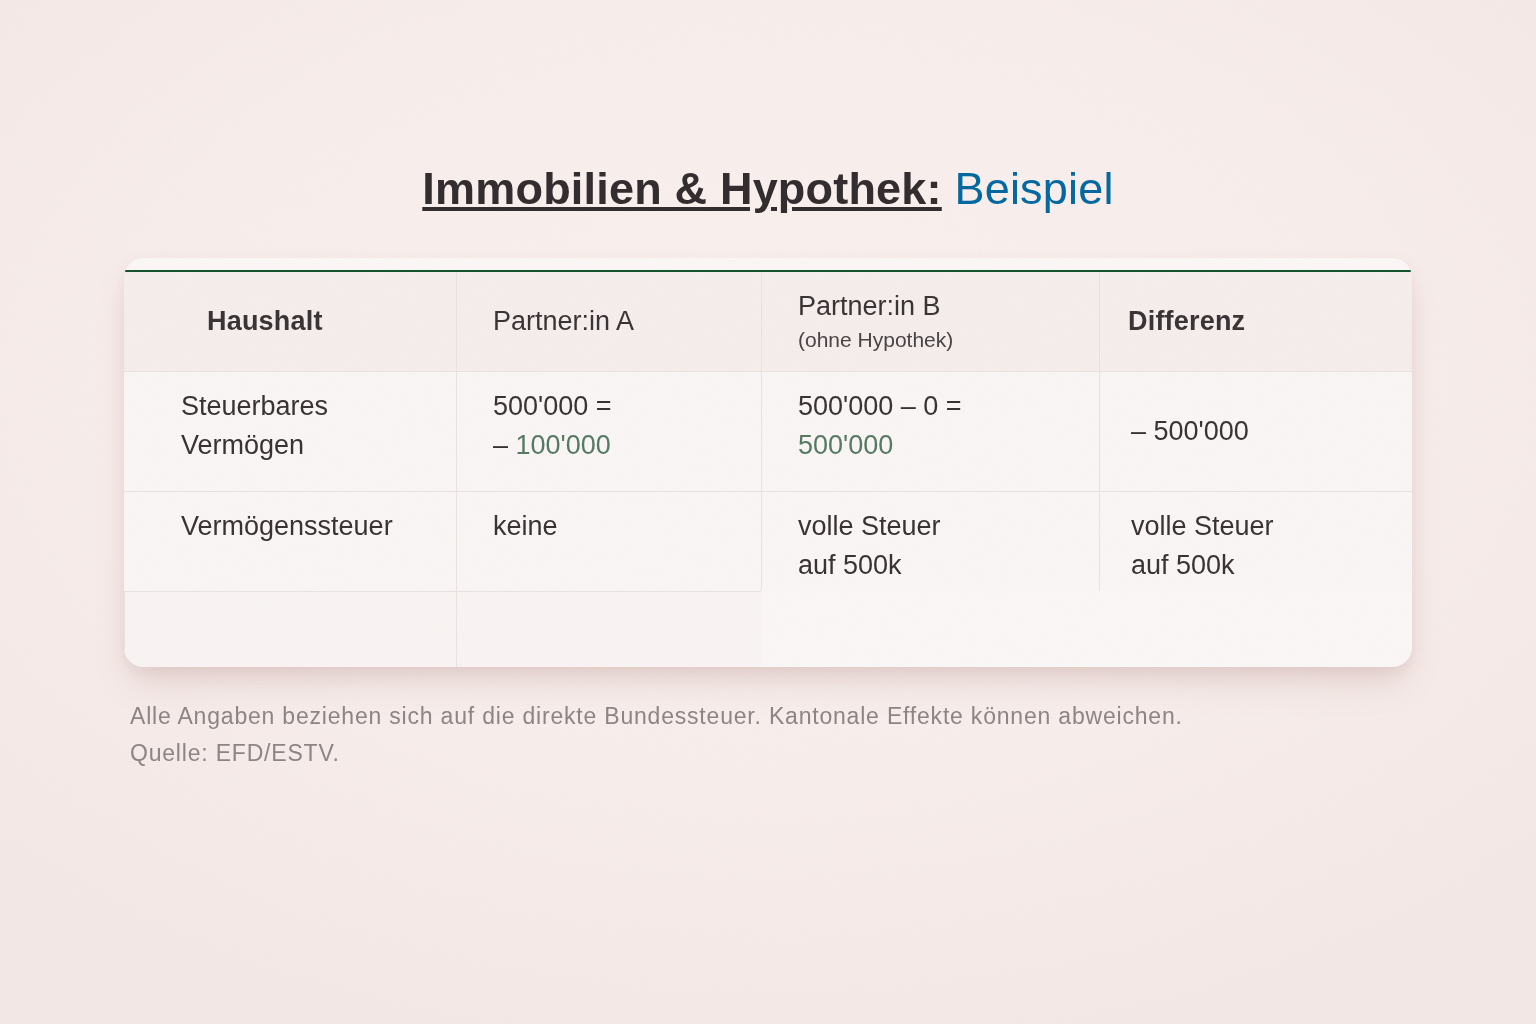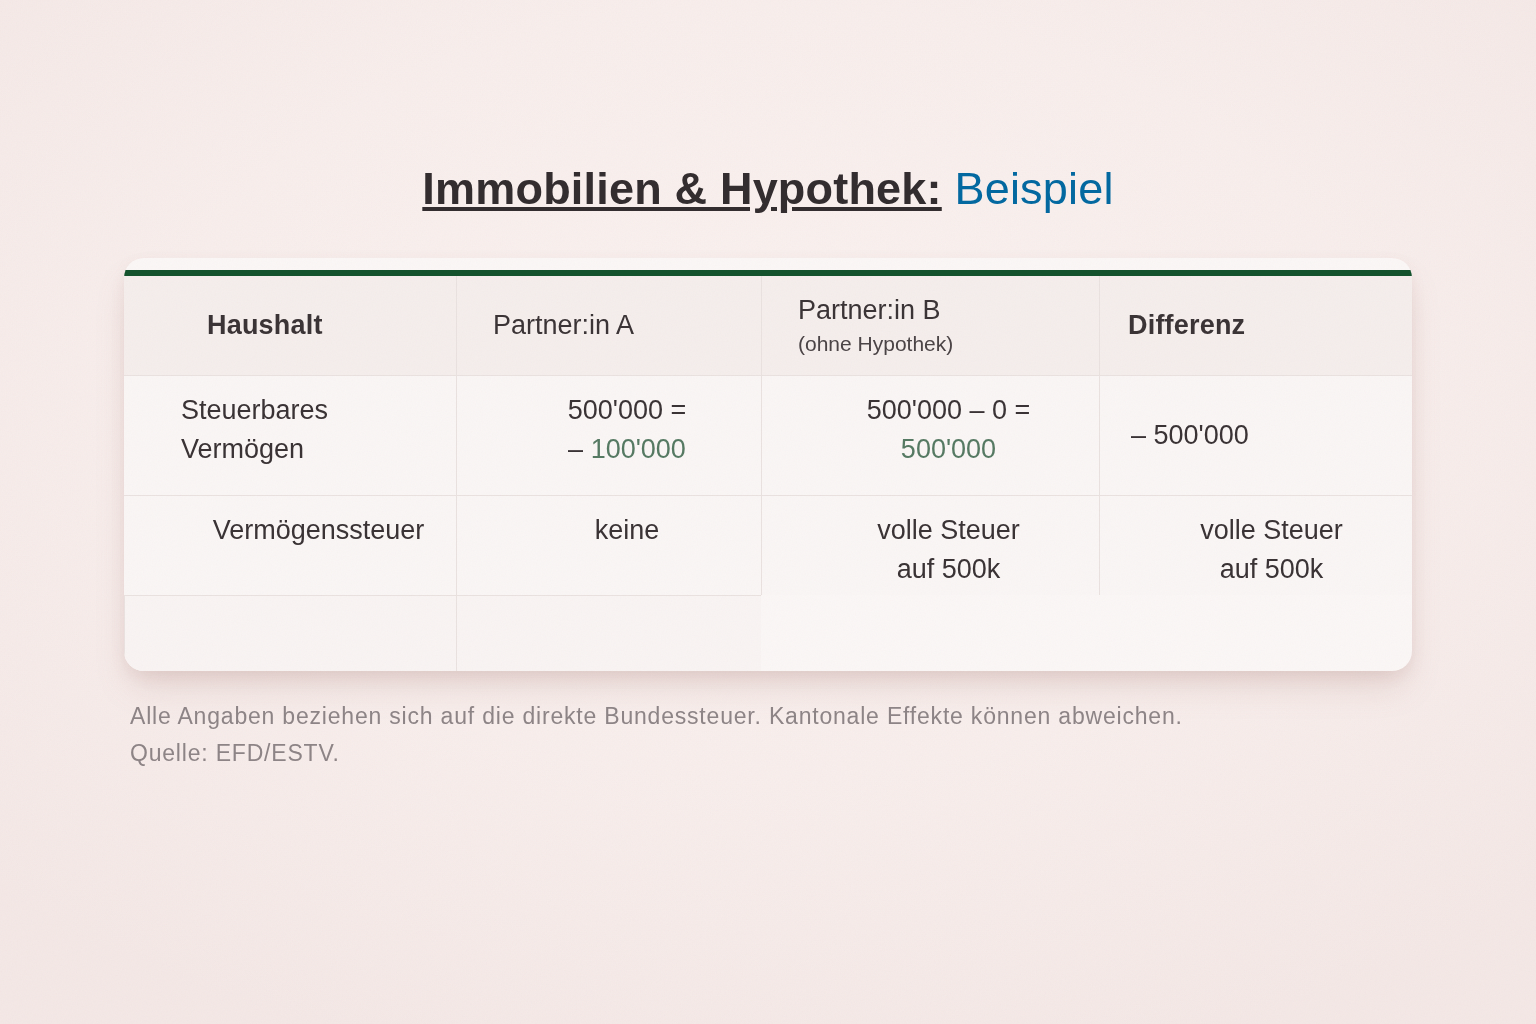--- a/index.html
+++ b/index.html
@@ -37,21 +37,21 @@
     overflow: hidden;
     padding-top: 12px;
     box-shadow:
       0 20px 34px -8px rgba(168,122,117,0.25),
       0 6px 14px rgba(168,122,117,0.10);
   }
   .grid {
     display: grid;
     grid-template-columns: 332px 305px 338px 313px;
     grid-template-rows: 99px 120px 100px 76px;
-    border-top: 6px solid #14532d;
+    border-top: 2px solid #14532d;
   }
   .cell {
     display: flex;
     flex-direction: column;
     justify-content: flex-start;
     font-size: 27px;
     line-height: 39px;
     color: #3a3335;
     border-top: 1px solid #eae2e0;
     background: #faf6f5;
@@ -69,21 +69,21 @@
   .th.c4 { padding-left: 28px; }
   .th-main { font-size: 27px; line-height: 33px; color: #3b3436; }
   .th.bold .th-main { font-weight: 700; letter-spacing: 0.2px; }
   .th-sub { font-size: 21px; line-height: 27px; color: #4b4446; margin-top: 3px; }
 
   
   .c1 { padding-left: 57px; }
   .c2 { padding-left: 36px; }
   .c3 { padding-left: 36px; }
   .c4 { padding-left: 31px; }
-  .pad-t { padding-top: 15px; align-items: center; }
+  .pad-t { padding-top: 15px; }
   .v-center { justify-content: center; padding-top: 0; }
   .green { color: #567a63; }
 
   
   .foot-row {
     justify-content: center;
     font-size: 25px;
     color: #7b7375;
     background: #f9f4f3;
   }

